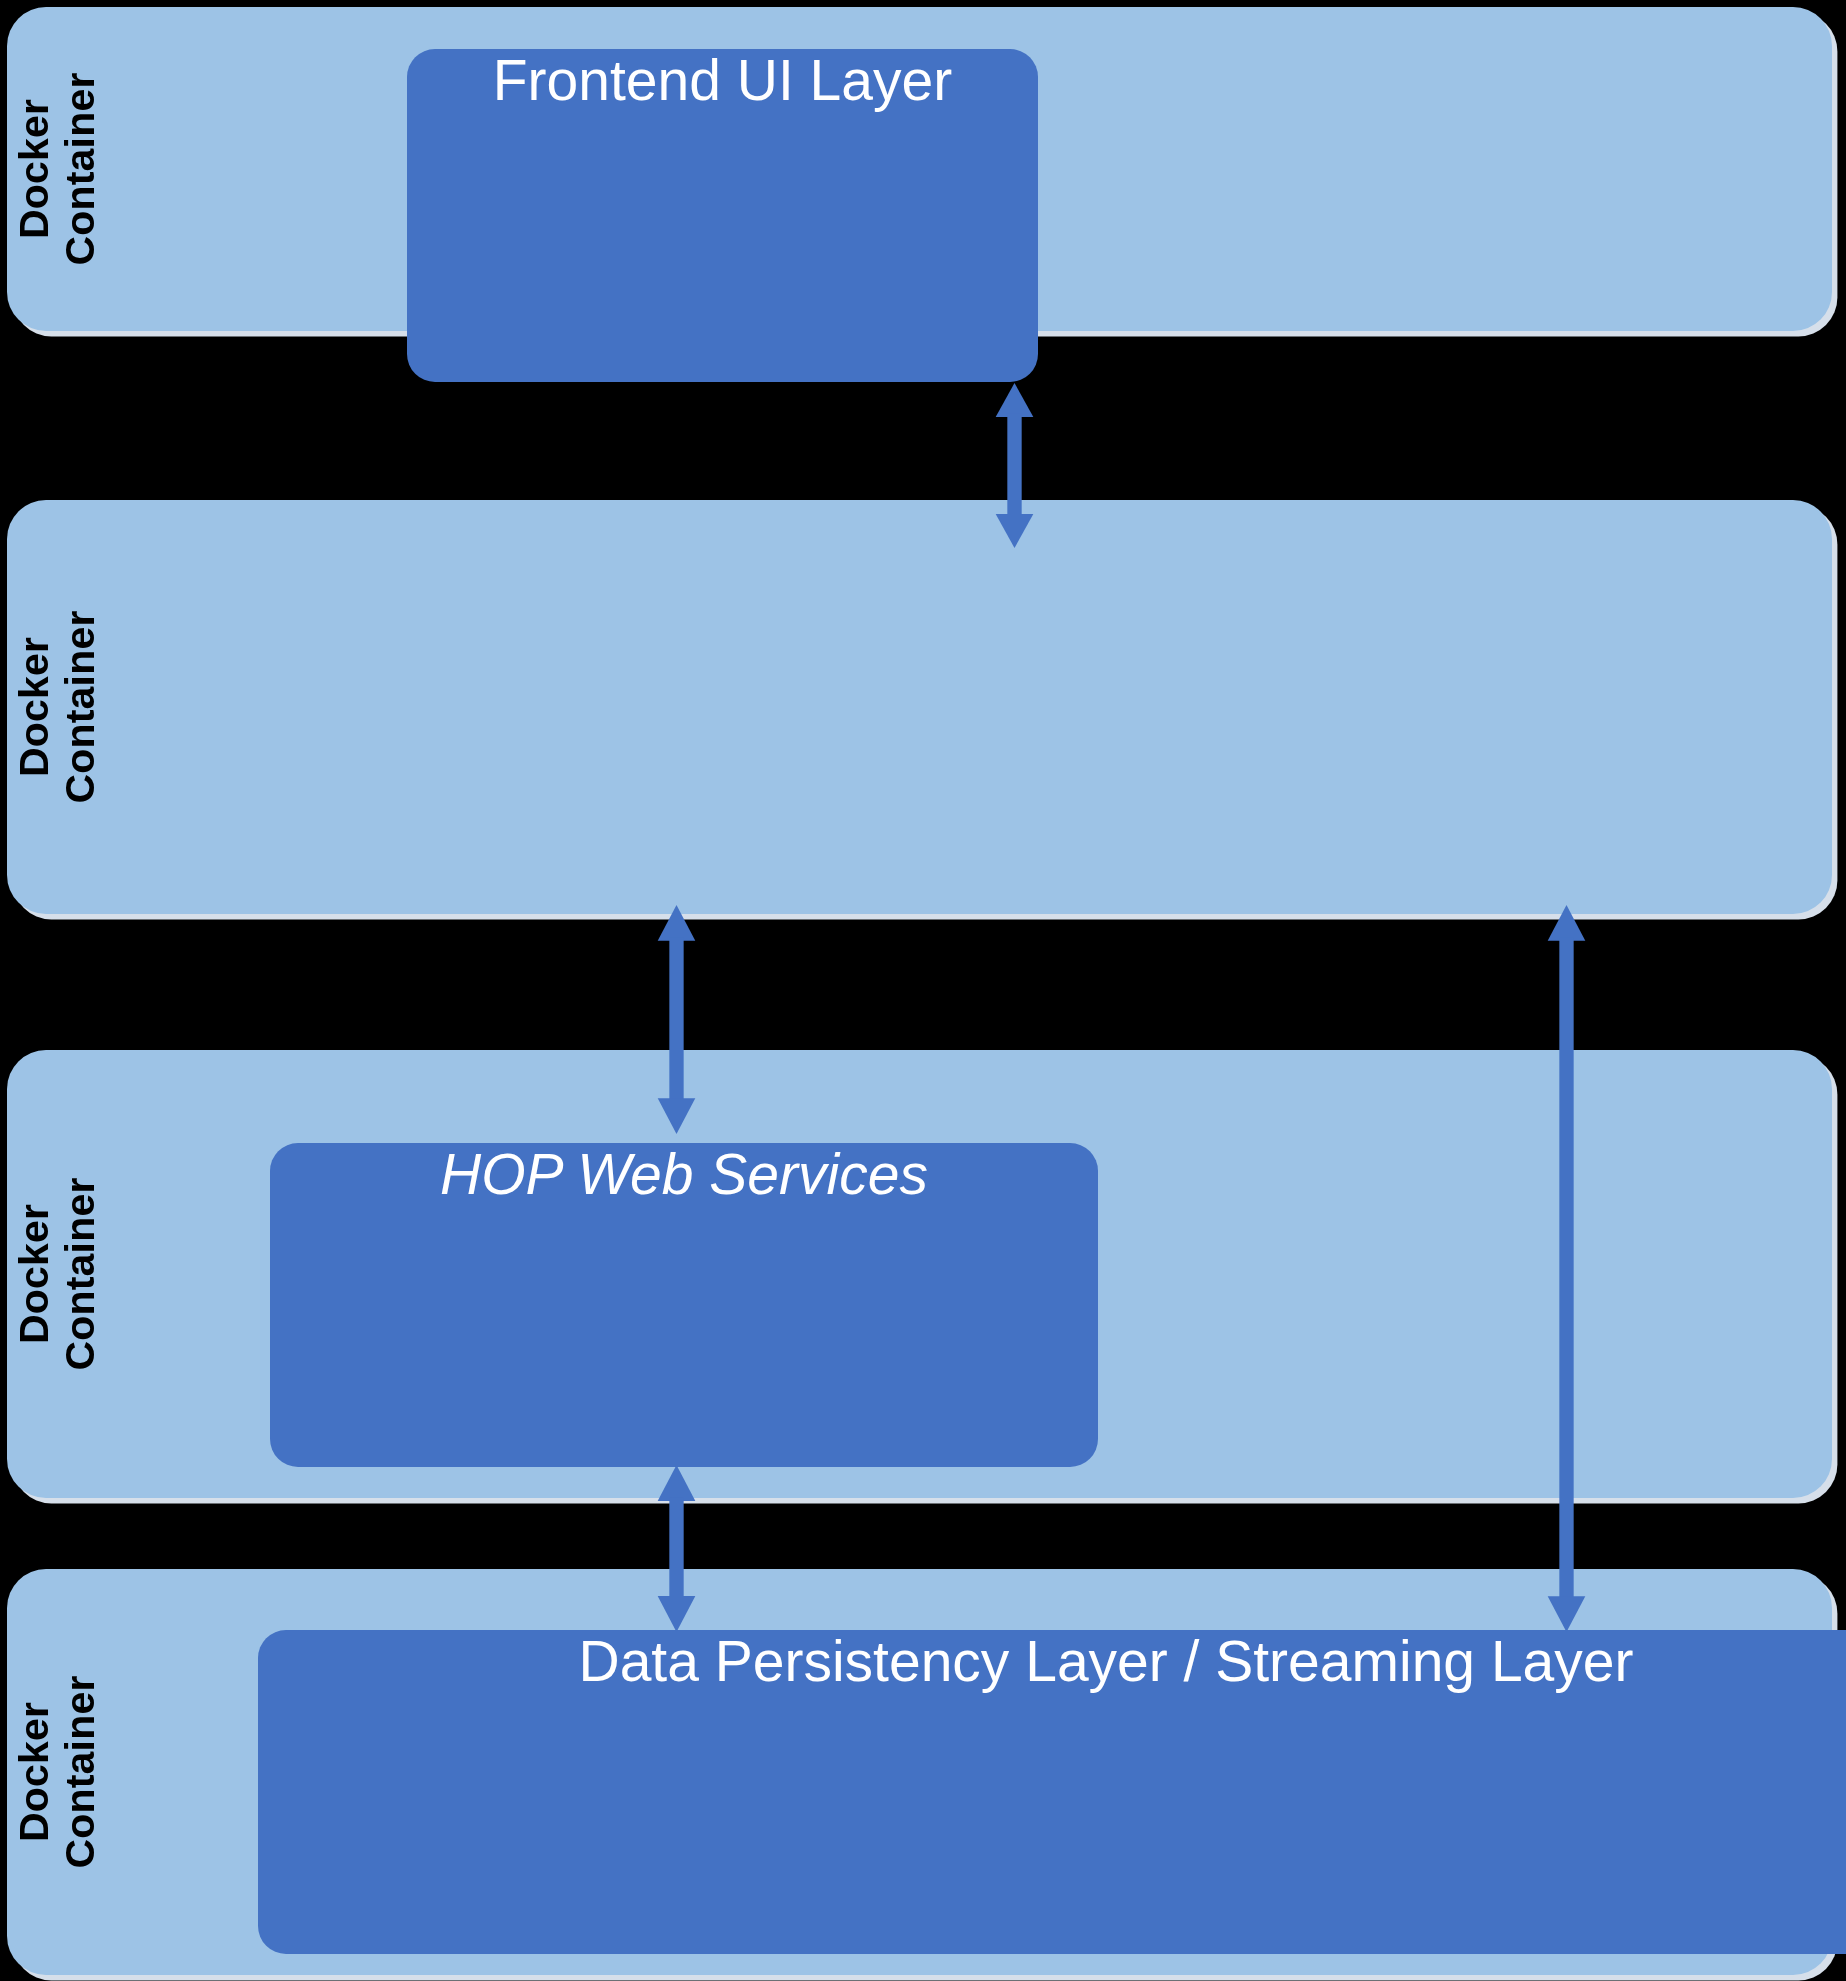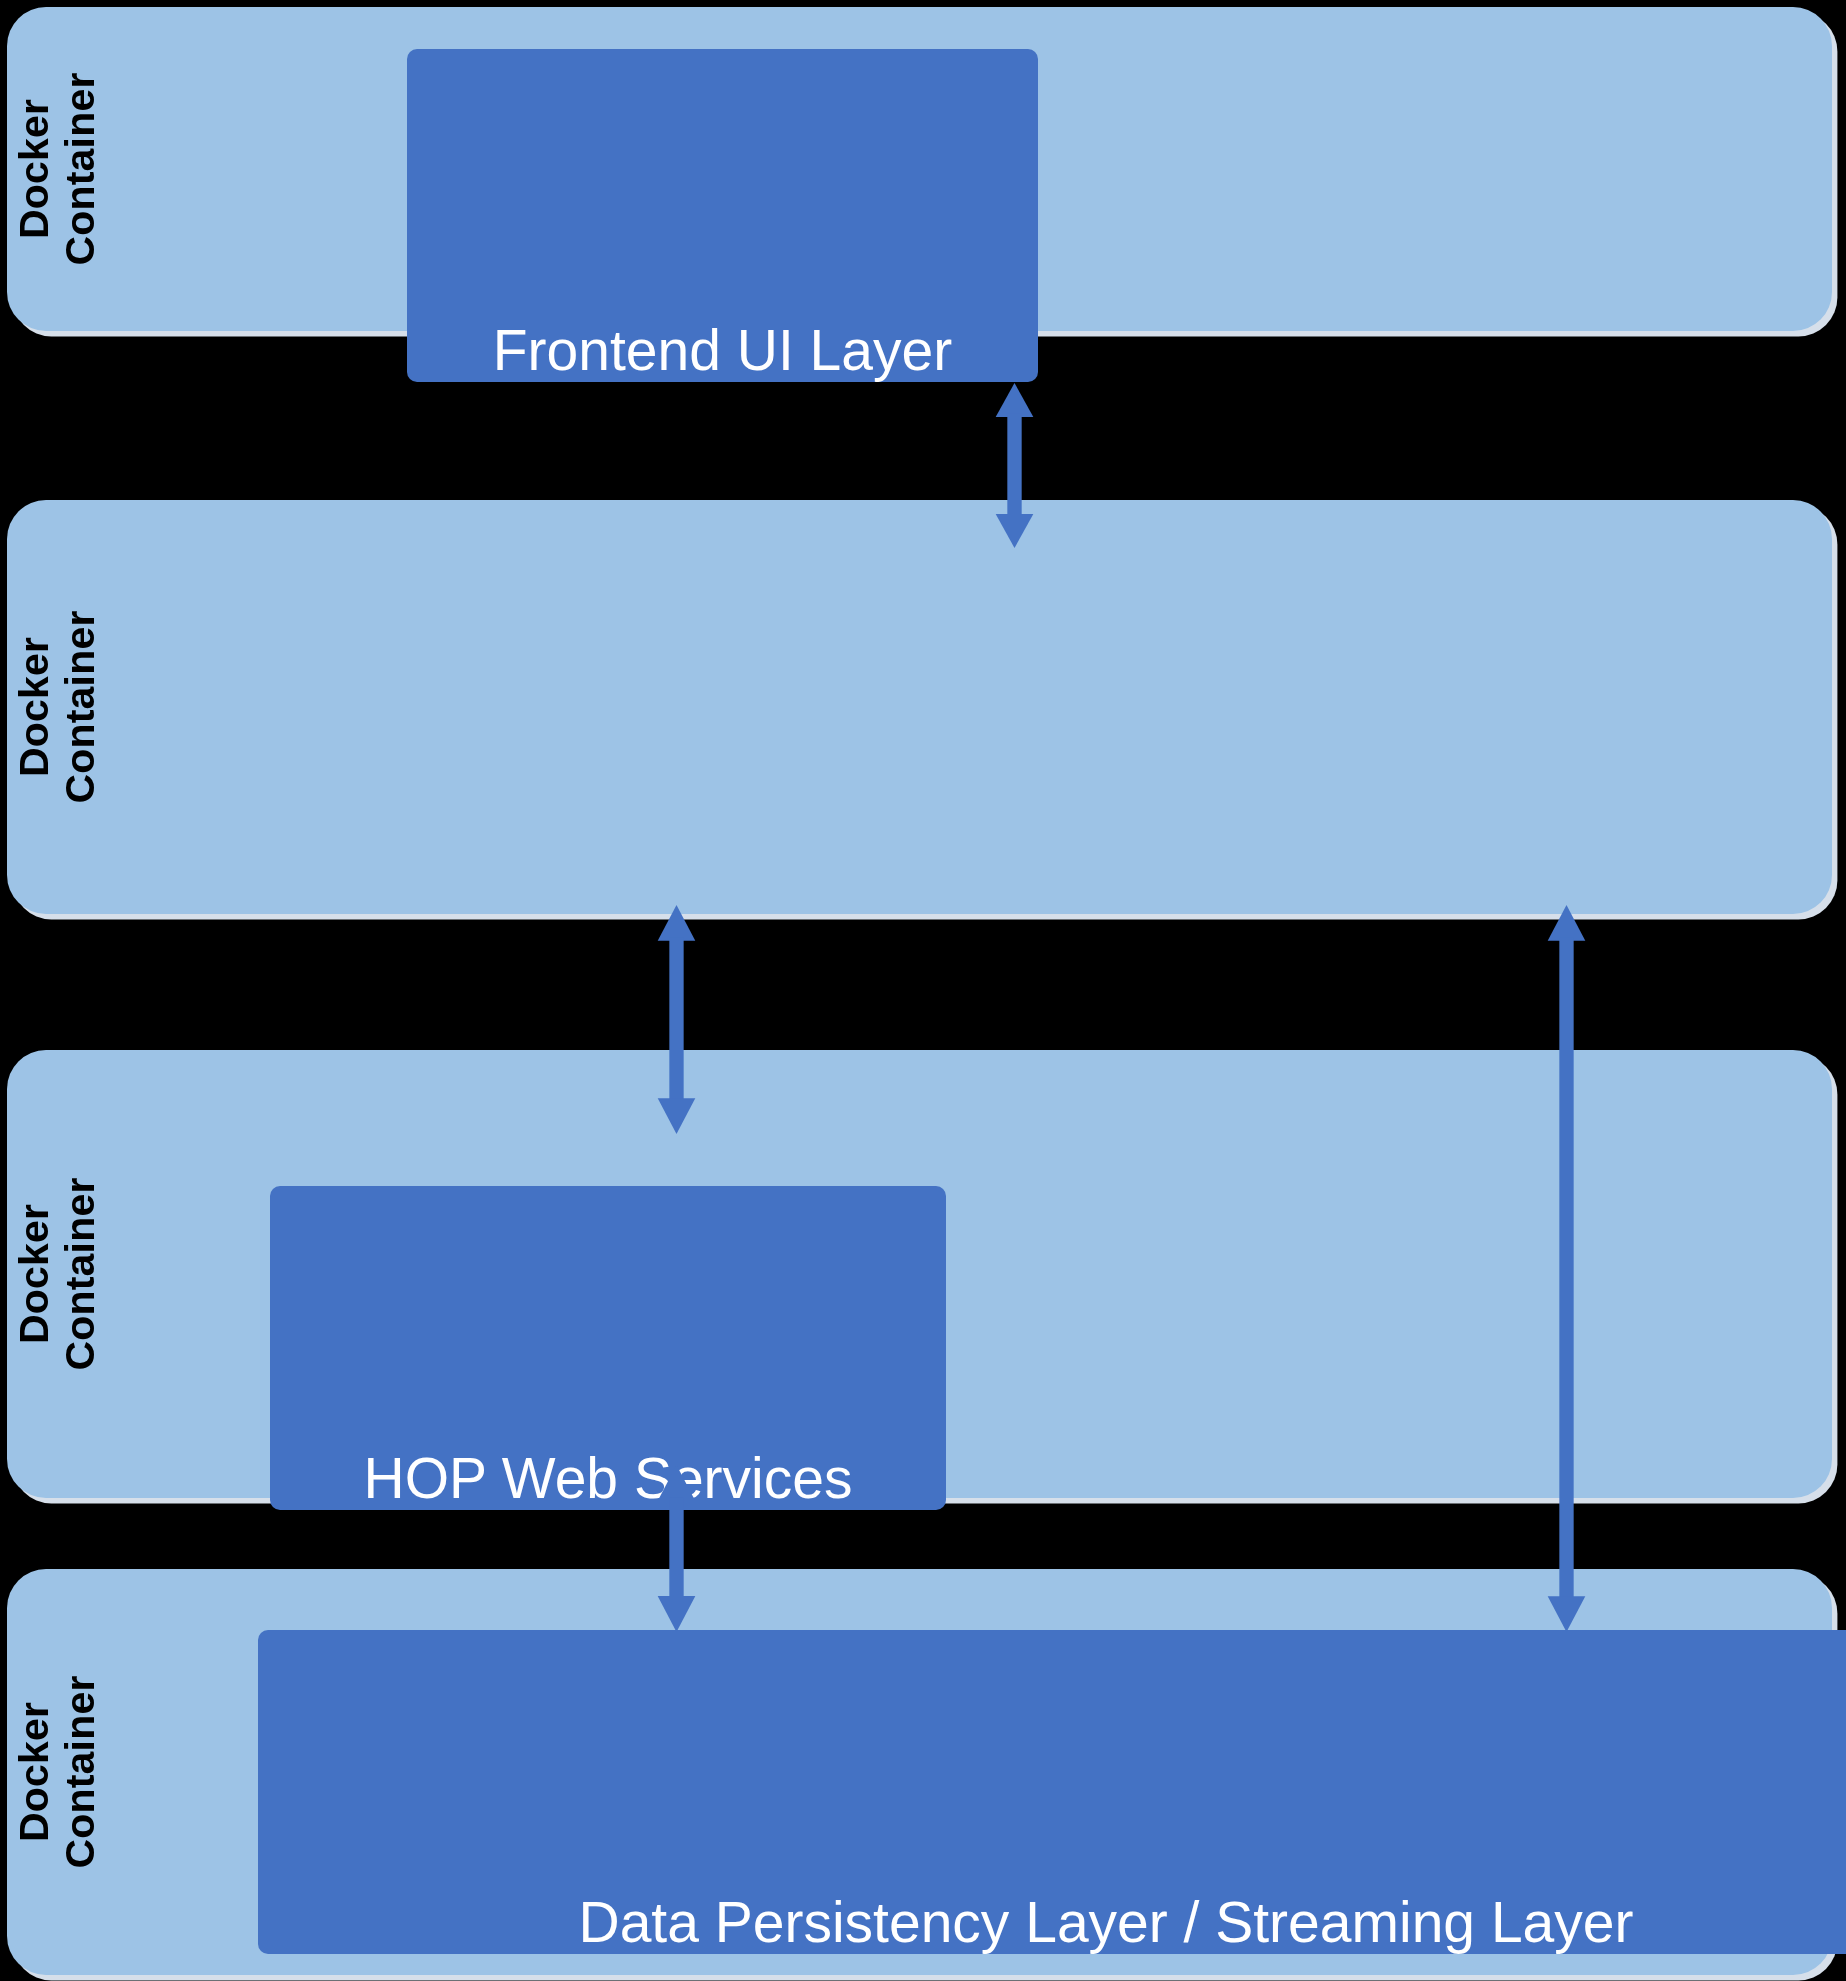--- a/index.html
+++ b/index.html
@@ -39,23 +39,23 @@
     letter-spacing: 0.2px;
     width: 233px;
     margin-left: -116px;
     pointer-events: none;
   }
 
   
   .layer-box {
     position: absolute;
     background: #4472C4;
-    border-radius: 10px;
+    border-radius: 28px;
     display: flex;
-    align-items: flex-end;
+    align-items: flex-start;
     justify-content: center;
     box-sizing: border-box;
   }
   .layer-box-label {
     color: #FFFFFF;
     font-size: 57px;
     font-weight: 400;
     line-height: 1.1;
     text-align: center;
     white-space: nowrap;
@@ -83,21 +83,21 @@
 
   <div class="docker-container" style="left:7.2px; top:500px; width:1825px; height:414px;">
     <div class="docker-label">Docker
 Container</div>
   </div>
 
   <div class="docker-container" style="left:7.2px; top:1050px; width:1825px; height:448px;">
     <div class="docker-label">Docker
 Container</div>
   </div>
-  <div class="layer-box" style="left:270px; top:1186px; width:676px; height:324px;">
+  <div class="layer-box" style="left:270px; top:1143px; width:828px; height:324px;font-style:italic;">
     <span class="layer-box-label">HOP Web Services</span>
   </div>
 
   <div class="docker-container" style="left:7.2px; top:1569px; width:1825px; height:406px;">
     <div class="docker-label">Docker
 Container</div>
   </div>
   <div class="layer-box" style="left:258px; top:1630px; width:1696px; height:324px;">
     <span class="layer-box-label">Data Persistency Layer / Streaming Layer</span>
   </div>

